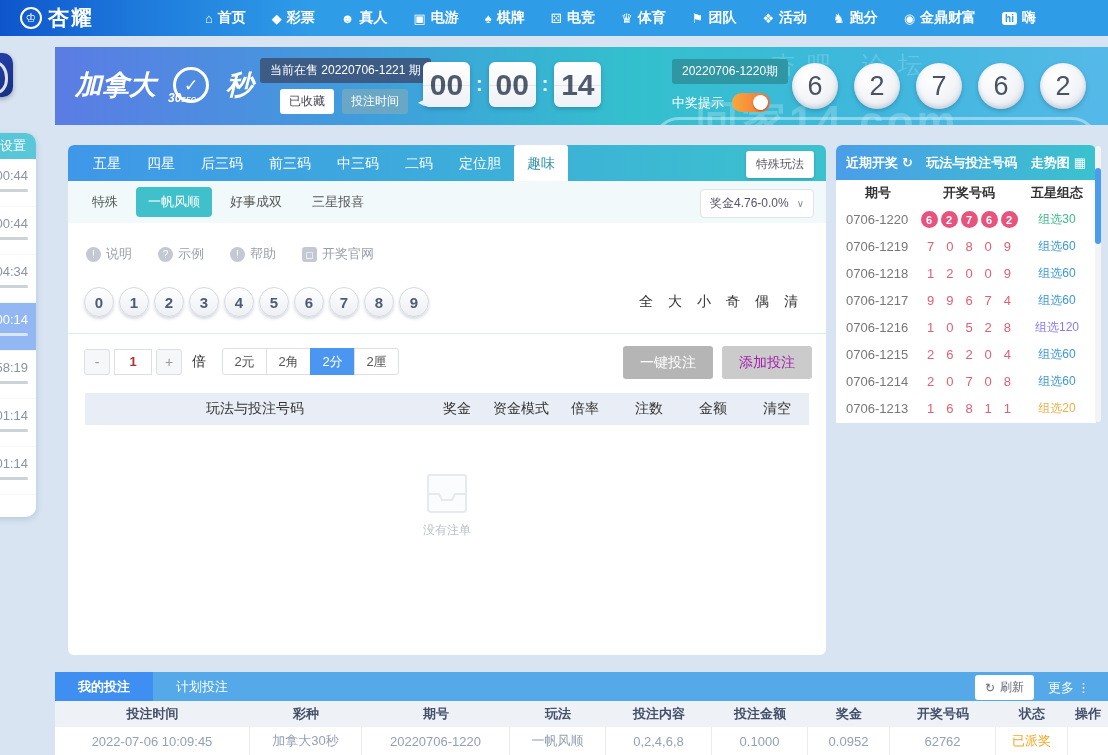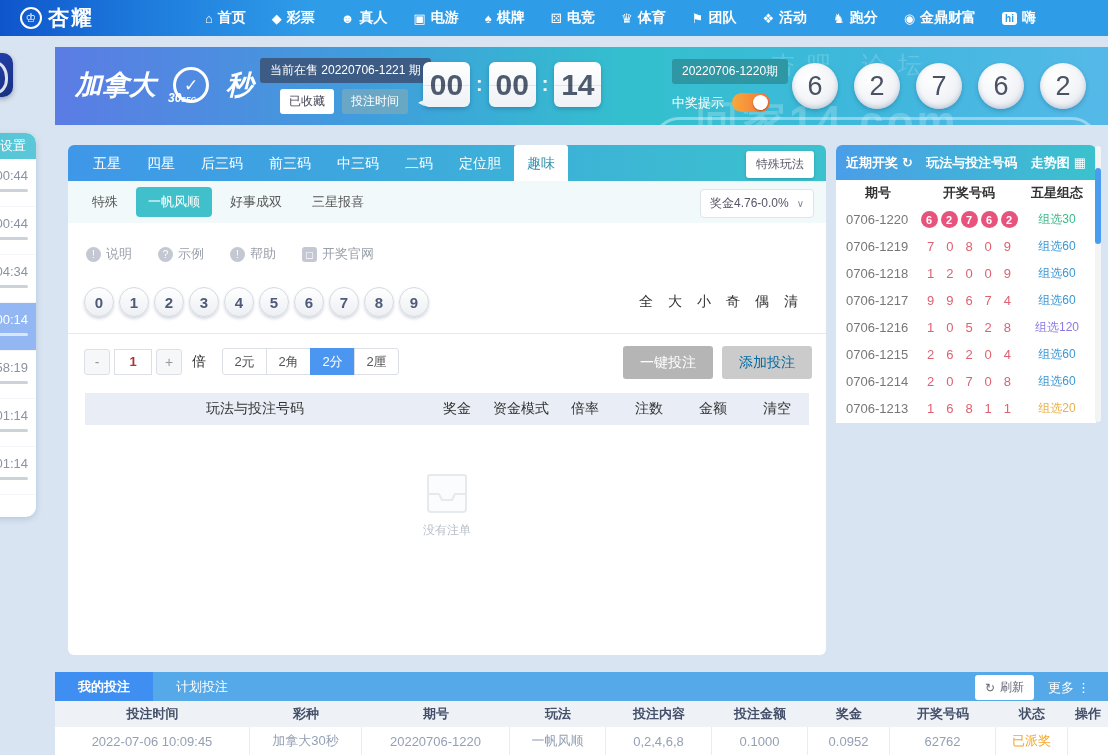--- a/index.html
+++ b/index.html
@@ -113,21 +113,21 @@
     font-weight:bold;display:flex;align-items:center;justify-content:center;margin:0 4px;}
   .bei{font-size:14px;color:#333;margin:0 16px 0 10px;}
   .units{display:flex;}
   .unit{width:45px;height:27px;background:#fff;border:1px solid #dcdfe6;color:#555;font-size:13px;
     display:flex;align-items:center;justify-content:center;margin-left:-1px;cursor:pointer;}
   .unit:first-child{border-radius:3px 0 0 3px;margin-left:0;}
   .unit:last-child{border-radius:0 3px 3px 0;}
   .unit.active{background:#4a96f0;border-color:#4a96f0;color:#fff;}
   .bet-btns{position:absolute;right:14px;top:12px;display:flex;gap:9px;}
   .onekey{width:90px;height:33px;background:#b5b5b5;color:#fff;font-size:14px;border:none;border-radius:3px;cursor:pointer;}
-  .addbet{width:90px;height:33px;background:#cbcbcb;color:#0369a1;font-size:14px;border:none;border-radius:3px;cursor:pointer;}
+  .addbet{width:90px;height:33px;background:#cbcbcb;color:#a21caf;font-size:14px;border:none;border-radius:3px;cursor:pointer;}
   .selinfo{padding:20px 0 0 16px;font-size:14px;color:#333;}
   .selinfo b{color:#f60;font-weight:normal;margin:0 3px;}
   .selinfo .amt{color:#f60;margin-left:3px;}
   .betslip{margin:18px auto 0;width:724px;}
   .bs-head{display:flex;height:32px;background:#e9eef6;align-items:center;font-size:14px;color:#333;}
   .bs-c0{flex:0 0 340px;text-align:center;}
   .bs-c{flex:1;text-align:center;}
   .bs-body{height:160px;display:flex;flex-direction:column;align-items:center;justify-content:center;gap:8px;}
   .empty-text{font-size:12px;color:#b9bfc9;}
 

